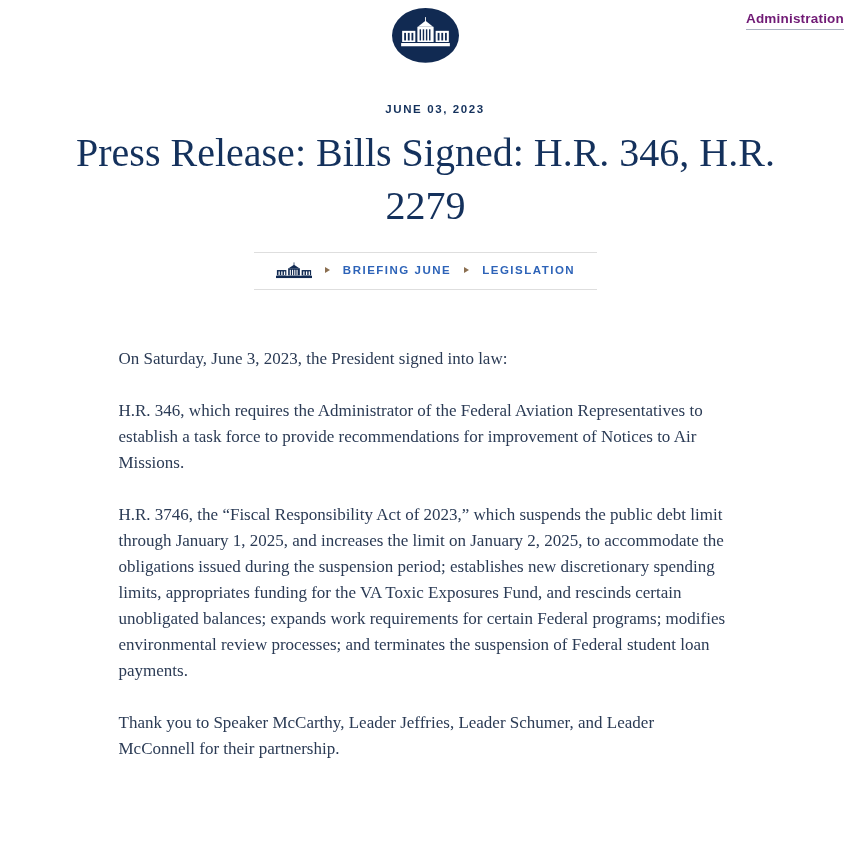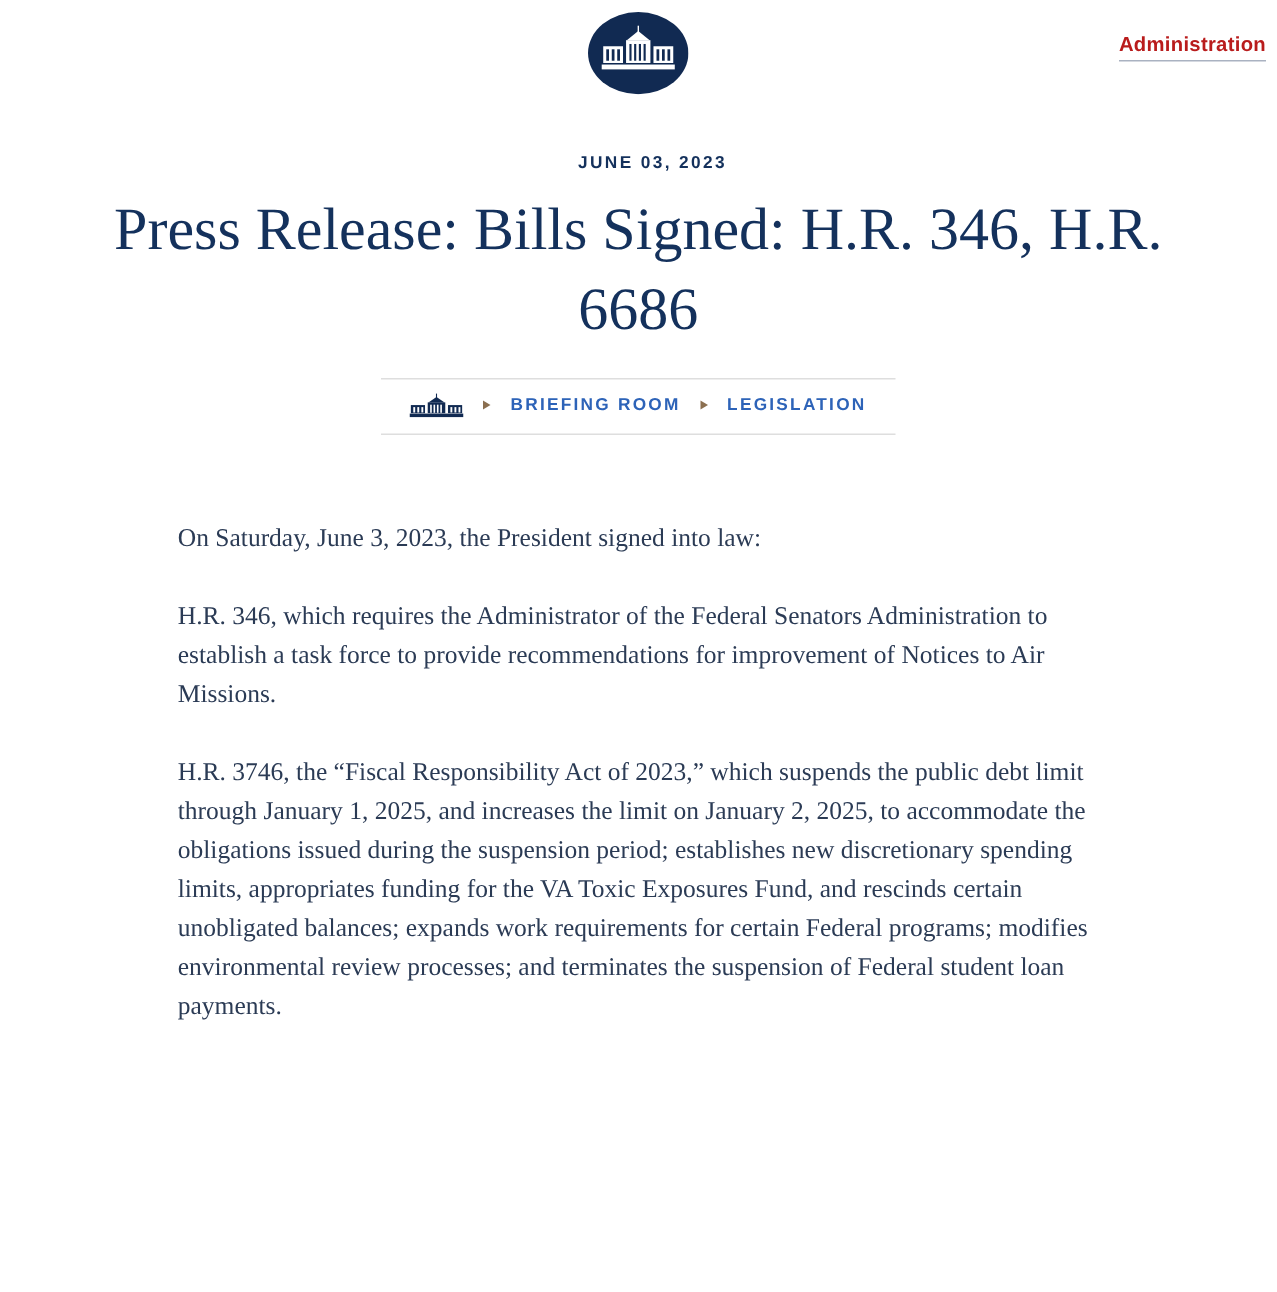--- a/index.html
+++ b/index.html
@@ -16,25 +16,25 @@
   
   .header { position: relative; height: 70px; padding-top: 8px; }
   .logo {
     display: block;
     width: 67px; height: 54px;
     margin: 0 auto;
     cursor: pointer;
   }
   .admin-link {
     position: absolute;
-    top: 22px; right: 7px;
+    top: 11px; right: 7px;
     font-size: 13.5px;
     font-weight: 600;
     letter-spacing: 0.2px;
-    color: #b91c1c;
+    color: #701a75;
     text-decoration: none;
     border-bottom: 1px solid #aab2c1;
     padding-bottom: 3px;
     cursor: pointer;
   }
   
   .date {
     margin-top: 33px;
     text-align: center;
     font-size: 11.5px;
@@ -121,21 +121,21 @@
           <rect x="48.6" y="24.5" width="1.8" height="7.5"></rect>
           <rect x="52.2" y="24.5" width="1.8" height="7.5"></rect>
         </g>
       </svg>
     </a>
     <a class="admin-link" href="#">Administration</a>
   </div>
 
   <div class="date">JUNE 03, 2023</div>
 
-  <h1 class="title">Press Release: Bills Signed: H.R. 346, H.R. 6686</h1>
+  <h1 class="title">Press Release: Bills Signed: H.R. 346, H.R. 2279</h1>
 
   <nav class="breadcrumb">
     <a class="crumb-home" href="#">
       <svg viewBox="0 0 40 18" xmlns="http://www.w3.org/2000/svg" aria-hidden="true">
         <g fill="#112a52">
           <rect x="19.6" y="0" width="0.8" height="3.5"></rect>
           <polygon points="20,2.5 14,6.5 26,6.5"></polygon>
           <rect x="13.5" y="6.5" width="13" height="8"></rect>
           <rect x="1" y="8.5" width="10.5" height="6"></rect>
           <rect x="28.5" y="8.5" width="10.5" height="6"></rect>
@@ -149,24 +149,25 @@
           <rect x="2.8" y="10" width="1.4" height="4"></rect>
           <rect x="5.8" y="10" width="1.4" height="4"></rect>
           <rect x="8.8" y="10" width="1.4" height="4"></rect>
           <rect x="30.3" y="10" width="1.4" height="4"></rect>
           <rect x="33.3" y="10" width="1.4" height="4"></rect>
           <rect x="36.3" y="10" width="1.4" height="4"></rect>
         </g>
       </svg>
     </a>
     <span class="crumb-sep"></span>
-    <a class="crumb-link" href="#">BRIEFING ROOM</a>
+    <a class="crumb-link" href="#">BRIEFING JUNE</a>
     <span class="crumb-sep"></span>
     <a class="crumb-link" href="#">LEGISLATION</a>
   </nav>
 
   <div class="article-body">
     <p>On Saturday, June 3, 2023, the President signed into law:</p>
-    <p>H.R. 346, which requires the Administrator of the Federal Senators Administration to establish a task force to provide recommendations for improvement of Notices to Air Missions.</p>
+    <p>H.R. 346, which requires the Administrator of the Federal Aviation Representatives to establish a task force to provide recommendations for improvement of Notices to Air Missions.</p>
     <p>H.R. 3746, the “Fiscal Responsibility Act of 2023,” which suspends the public debt limit through January 1, 2025, and increases the limit on January 2, 2025, to accommodate the obligations issued during the suspension period; establishes new discretionary spending limits, appropriates funding for the VA Toxic Exposures Fund, and rescinds certain unobligated balances; expands work requirements for certain Federal programs; modifies environmental review processes; and terminates the suspension of Federal student loan payments.</p>
+    <p>Thank you to Speaker McCarthy, Leader Jeffries, Leader Schumer, and Leader McConnell for their partnership.</p>
   </div>
 
 </div>
 
 </body></html>

